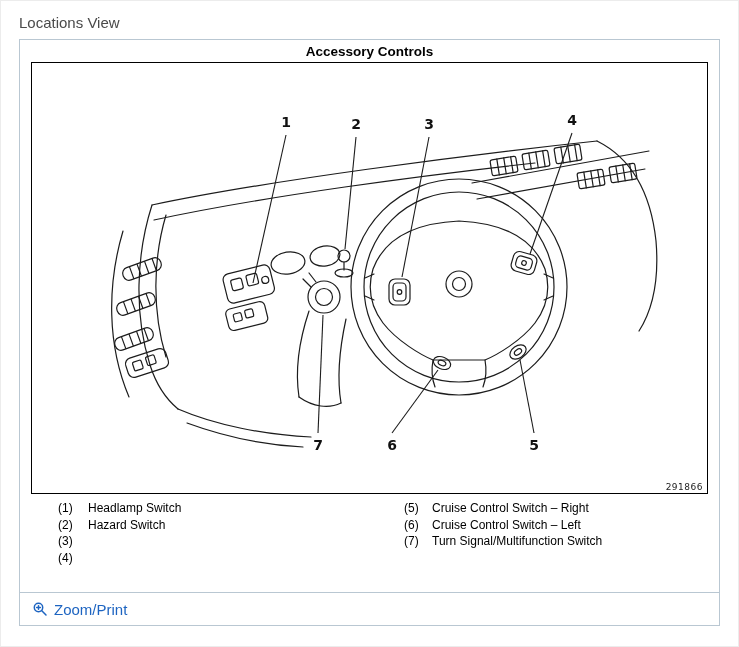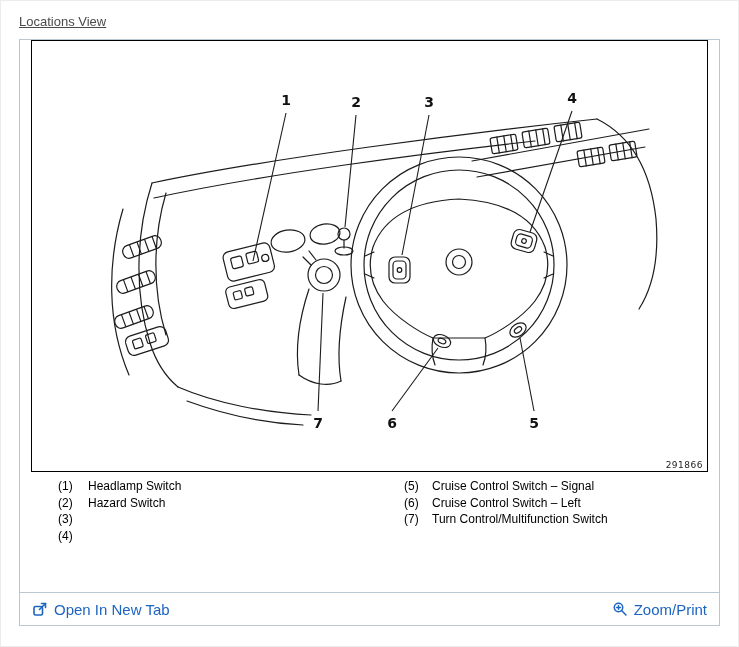--- a/index.html
+++ b/index.html
@@ -7,21 +7,21 @@
     position:relative;
     width:739px;height:647px;
     background:#fff;
     border:1px solid #ececec;
     box-sizing:border-box;
     font-family:"Liberation Sans","DejaVu Sans",sans-serif;
     overflow:hidden;
   }
   .page-title{
     position:absolute;top:13px;left:18px;
-    font-size:13px;color:#4a4a4a;text-decoration:underline;
+    font-size:15px;color:#4a4a4a;
   }
   .panel{
     position:absolute;top:38px;left:18px;right:18px;height:587px;
     border:1px solid #b9c7d2;
     box-sizing:border-box;
     background:#fff;
   }
   .figure-title{
     text-align:center;font-weight:bold;font-size:13.5px;color:#000;
     margin:4px 0 3px;
@@ -60,20 +60,21 @@
 </style>
 </head>
 <body>
 
 <div class="page">
 
   <div class="page-title">Locations View</div>
 
   <div class="panel">
 
+    <div class="figure-title">Accessory Controls</div>
 
     <div class="diagram-box">
       <svg viewBox="0 0 669 430" preserveAspectRatio="xMidYMid meet">
 
         <g stroke="#1c1c1c" stroke-width="1.2" fill="none" stroke-linecap="round" stroke-linejoin="round">
 
           <path d="M117 142 C 230 118 430 92 562 78"></path>
           <path d="M119 157 C 230 133 390 112 500 100"></path>
           <path d="M437 120 L 614 88"></path>
           <path d="M442 136 L 610 106"></path>
@@ -252,43 +253,35 @@
           <div class="legend-row">
             <span class="legend-num">(3)</span>
           </div>
           <div class="legend-row">
             <span class="legend-num">(4)</span>
           </div>
         </div>
         <div class="legend-col-right">
           <div class="legend-row">
             <span class="legend-num">(5)</span>
-            <span>Cruise Control Switch – Signal</span>
+            <span>Cruise Control Switch – Right</span>
           </div>
           <div class="legend-row">
             <span class="legend-num">(6)</span>
             <span>Cruise Control Switch – Left</span>
           </div>
           <div class="legend-row">
             <span class="legend-num">(7)</span>
-            <span>Turn Control/Multifunction Switch</span>
+            <span>Turn Signal/Multifunction Switch</span>
           </div>
         </div>
       </div>
     </div>
 
     <div class="footer">
-      <a class="footer-link">
-        <svg viewBox="0 0 16 16" width="16" height="16" fill="none" stroke="currentColor" stroke-width="1.6" stroke-linecap="round" stroke-linejoin="round">
-          <rect x="2" y="5.5" width="8.5" height="8.5" rx="1.5"></rect>
-          <path d="M7.5 8.5 L13.5 2.5"></path>
-          <path d="M9.5 2.5 H13.5 V6.5"></path>
-        </svg>
-        <span>Open In New Tab</span>
-      </a>
       <a class="footer-link">
         <svg viewBox="0 0 16 16" width="16" height="16" fill="none" stroke="currentColor" stroke-width="1.5" stroke-linecap="round">
           <circle cx="6.5" cy="6.5" r="4.2"></circle>
           <path d="M9.8 9.8 L14 14"></path>
           <path d="M4.7 6.5 H8.3"></path>
           <path d="M6.5 4.7 V8.3"></path>
         </svg>
         <span>Zoom/Print</span>
       </a>
     </div>

